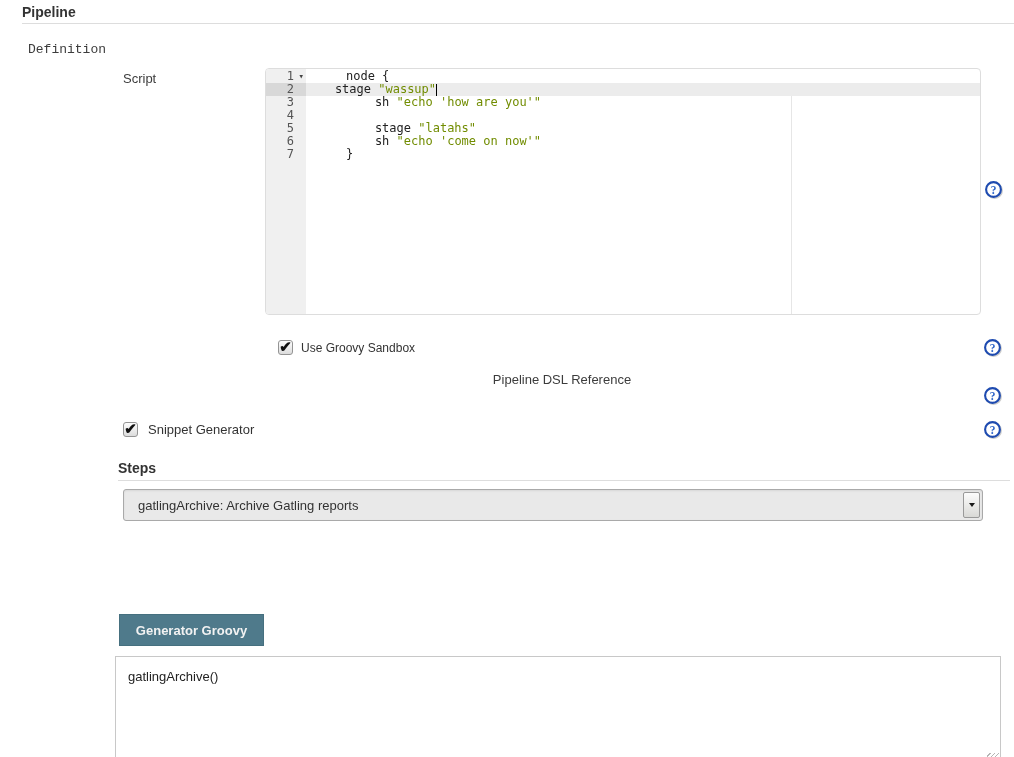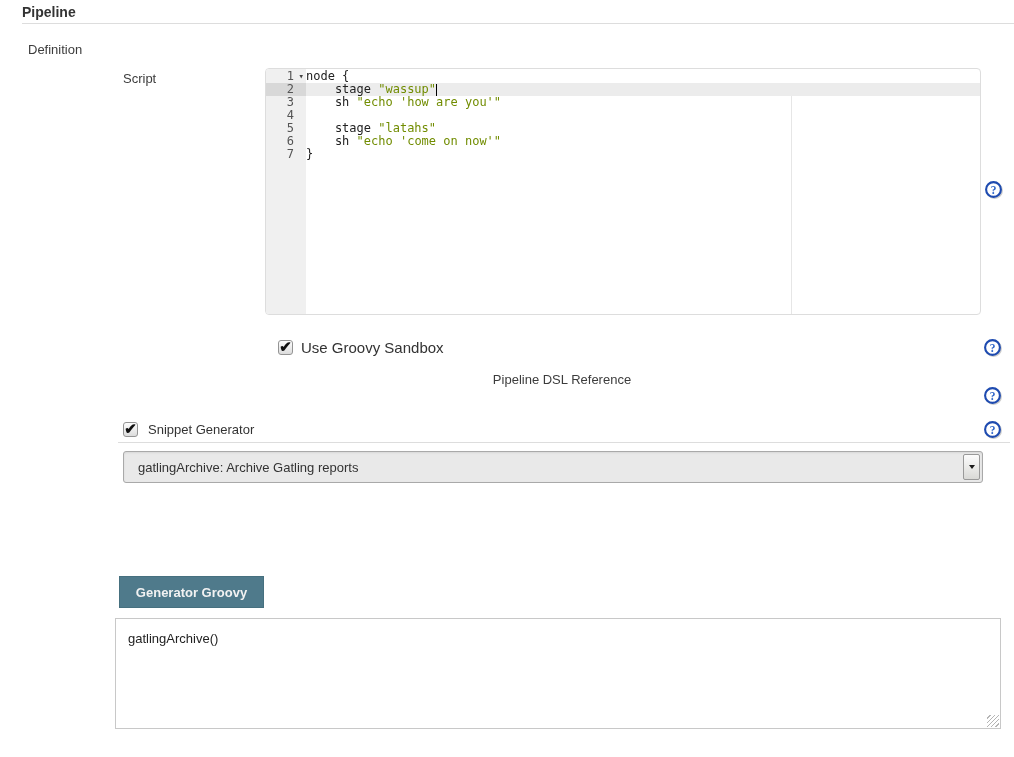--- a/index.html
+++ b/index.html
@@ -19,51 +19,51 @@
             border-radius:3px; display:flex; align-items:center; font-size:13px; color:#333;
             box-shadow:inset 0 1px 2px rgba(0,0,0,0.08); cursor:default; }
   .select .sel-text { padding-left:14px; flex:1; }
   .select .sel-btn { width:17px; height:26px; margin-right:2px; background:linear-gradient(#fcfcfc,#d9d9d6);
             border:1px solid #999; border-radius:2px; display:flex; align-items:center; justify-content:center; }
   .select .sel-arrow { width:0; height:0; border-left:3px solid transparent; border-right:3px solid transparent;
             border-top:4px solid #1a1a1a; }
 
   
   .def-row { margin-top:9px; padding-left:28px; padding-right:31px; }
-  .def-row .field-label { width:87px; padding-top:9px; }
+  .def-row .field-label { width:87px; padding-top:9px;font-family:Liberation Mono, monospace; }
   .def-row .select { flex:1; }
 
   
   .script-row { margin-top:11px; padding-left:123px; }
   .script-row .field-label { width:142px; }
   .editor { position:relative; width:716px; height:247px; border:1px solid #ddd; border-radius:4px;
             background:#fff; display:flex; overflow:hidden;
             font-family:"DejaVu Sans Mono", monospace; font-size:12px; line-height:13px; }
   .gutter { width:40px; background:#f0f0f0; color:#555; flex-shrink:0; padding-top:1px; z-index:2; }
   .gut-line { height:13px; text-align:right; padding-right:12px; position:relative; }
   .gut-line.active { background:#d8d8d8; }
   .gut-line .fold { position:absolute; right:2px; top:0; font-size:9px; color:#444; }
   .code-area { position:relative; flex:1; padding-top:1px; }
   .print-margin { position:absolute; left:485px; top:26px; bottom:0; width:1px; background:#e6e6e6; z-index:0; }
-  .code-line { height:13px; white-space:pre; position:relative; z-index:1; color:#222; }
+  .code-line { height:13px; white-space:pre; position:relative; z-index:1; color:#222;padding-left:40px; }
   .code-line.active { background:#ececec; margin-left:-40px; padding-left:40px; z-index:1; }
   .code-line .string { color:#718c00; }
   .code-line .cursor { display:inline-block; width:1px; height:12px; background:#000; vertical-align:text-bottom; }
   .editor-help { align-self:center; margin-left:4px; }
 
   
   .help-icon { width:17px; height:17px; display:inline-block; filter:drop-shadow(1px 1px 0 rgba(0,0,0,0.2)); cursor:pointer; }
 
   
   .checkbox { width:15px; height:15px; border:1px solid #949494; border-radius:3px;
               background:linear-gradient(#fefefe,#dcdcdc); position:relative; flex-shrink:0; cursor:pointer;
               font-size:15px; font-weight:bold; color:#111; line-height:11px; text-align:center; overflow:visible; }
 
   .sandbox-row { margin-top:24px; padding-left:278px; padding-right:13px; align-items:center; }
-  .sandbox-row .cb-label { font-size:15px; margin-left:8px; }
+  .sandbox-row .cb-label { font-size:12px; margin-left:8px; }
   .dsl-row { margin-top:16px; padding-left:123px; padding-right:13px; align-items:center;flex-direction:column; }
   .dsl-row .field-label { padding-top:0; }
   .snippet-row { margin-top:17px; padding-left:123px; padding-right:13px; align-items:center; }
   .snippet-row .cb-label { font-size:13px; margin-left:10px; }
   .push-right { margin-left:auto; }
 
   .steps-title { margin:22px 0 0 118px; }
   .steps-divider { margin-top:4px; }
 
   .sample-row { margin-top:8px; padding-left:123px; padding-right:31px; }
@@ -146,20 +146,21 @@
   <div class="row snippet-row">
     <div class="checkbox">✔</div>
     <span class="cb-label">Snippet Generator</span>
     <svg class="help-icon push-right" viewBox="0 0 17 17">
       <circle cx="8.5" cy="8.5" r="7.4" fill="#fff" stroke="#1e4bb0" stroke-width="2.1"></circle>
       <text x="8.5" y="12.6" text-anchor="middle" font-size="11.5" font-weight="bold" fill="#2d64c8" font-family="Liberation Serif, serif">?</text>
     </svg>
   </div>
 
   
+  <div class="section-title steps-title">Steps</div>
   <div class="section-divider steps steps-divider"></div>
 
   
   <div class="row sample-row">
     <div class="select">
       <span class="sel-text">gatlingArchive: Archive Gatling reports</span>
       <span class="sel-btn">
         <span class="sel-arrow"></span>
       </span>
     </div>

